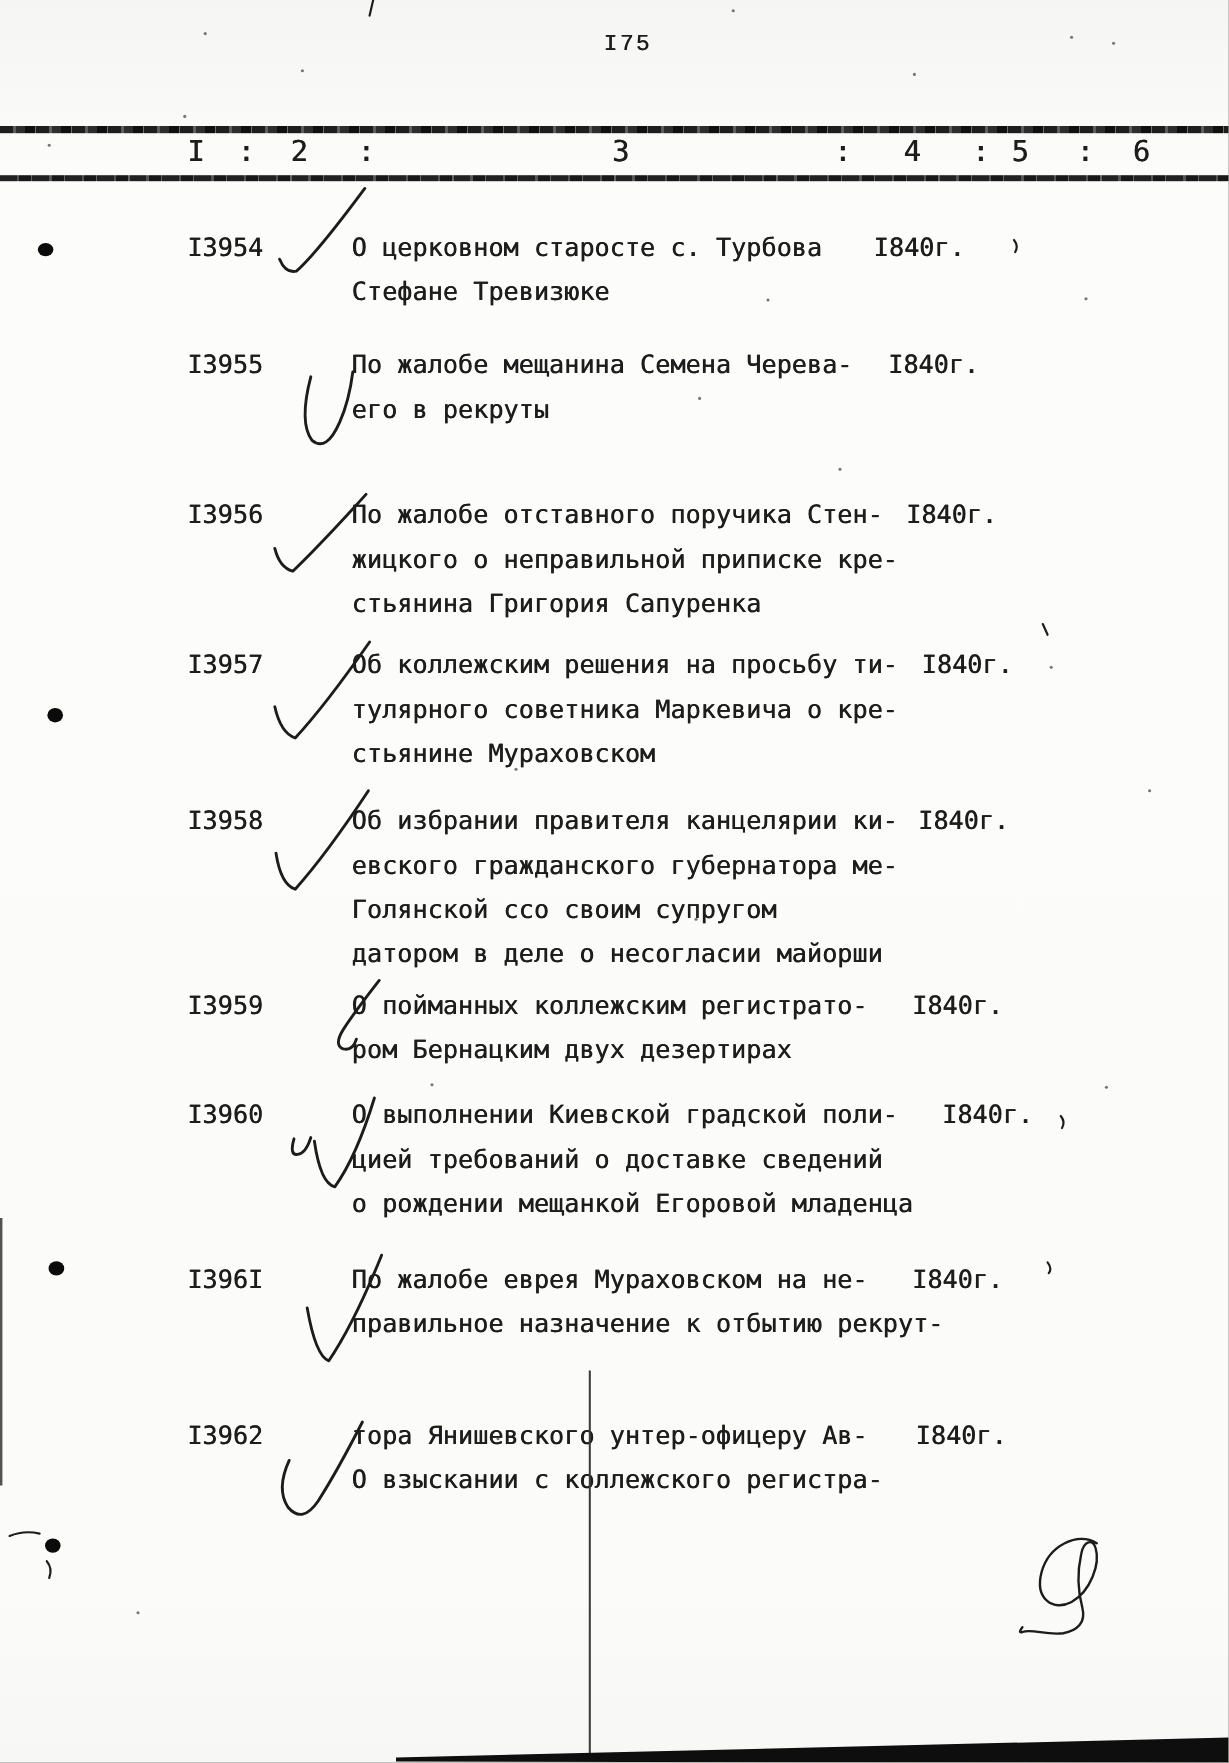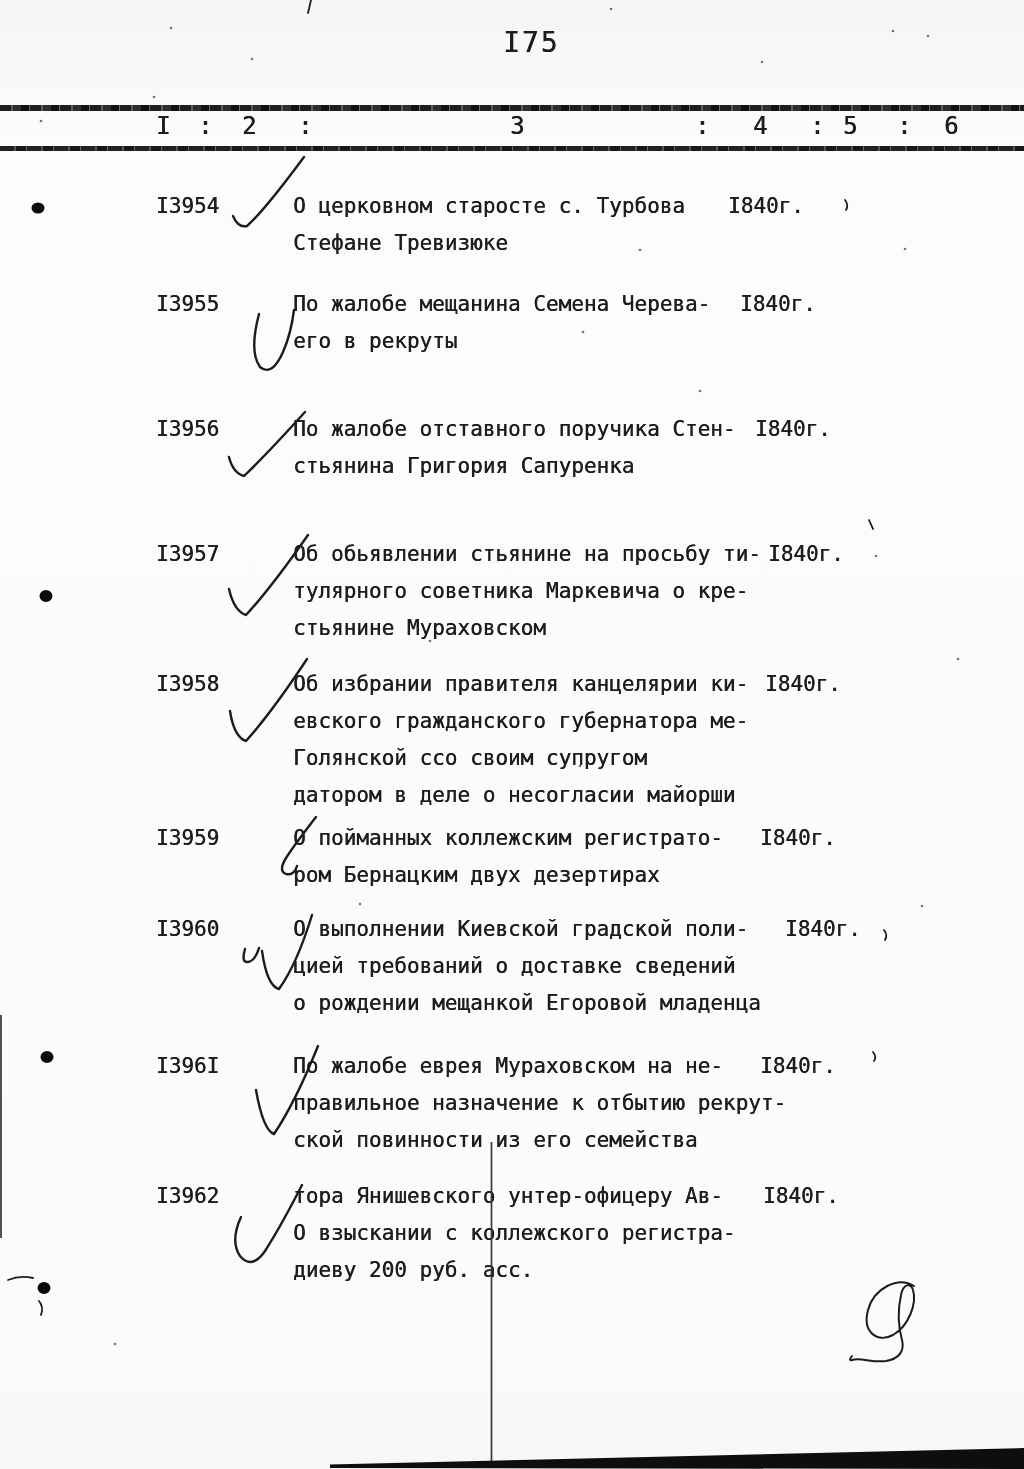--- a/index.html
+++ b/index.html
@@ -4,21 +4,21 @@
 <style>
   html,body{margin:0;padding:0;background:#6f6f6f;}
   .page{
     position:relative;width:1024px;height:1469px;margin:0 auto;
     background:linear-gradient(#f5f5f3, #fcfcfa 10%, #fbfbf9 90%, #f7f7f5);
     overflow:hidden;
     font-family:"DejaVu Sans Mono","Liberation Mono",monospace;
     color:#1d1d1d;
     text-shadow:0.4px 0 0 currentColor;
   }
-  .page-number{position:absolute;left:503px;top:26px;font-size:28px;letter-spacing:2px;}
+  .page-number{position:absolute;left:503px;top:26px;font-size:19px;letter-spacing:2px;font-family:Liberation Mono, monospace;}
   .rule{position:absolute;left:0;width:1024px;}
   .rule-top{top:105px;height:6px;
     background:repeating-linear-gradient(90deg,#1e1e1e 0 11px,#5d5d5d 11px 13px,#2e2e2e 13px 21px,#101010 21px 29px,#6e6e6e 29px 30px);}
   .rule-bottom{top:146px;height:5px;
     background:repeating-linear-gradient(90deg,#222 0 14px,#555 14px 16px,#181818 16px 26px,#666 26px 27px);}
   .hcell{position:absolute;top:112px;font-size:24px;}
   .entry{position:absolute;left:152px;width:790px;font-size:21px;line-height:37px;}
   .entry-number{position:absolute;left:4px;top:0;}
   .entry-body{position:absolute;left:141px;top:0;width:640px;}
   .entry-line{white-space:nowrap;height:37px;}
@@ -63,28 +63,29 @@
         <div class="entry-body">
           <div class="entry-line">По жалобе мещанина Семена Черева-</div>
           <div class="entry-line">его в рекруты</div>
           <span class="year" style="left: 447px;">I840г.</span>
         </div>
       </div>
       <div class="entry" style="top: 411px;">
         <div class="entry-number">I3956</div>
         <div class="entry-body">
           <div class="entry-line">По жалобе отставного поручика Стен-</div>
+          <div class="entry-line">жицкого о неправильной приписке кре-</div>
           <div class="entry-line">стьянина Григория Сапуренка</div>
           <span class="year" style="left: 462px;">I840г.</span>
         </div>
       </div>
       <div class="entry" style="top: 536px;">
         <div class="entry-number">I3957</div>
         <div class="entry-body">
-          <div class="entry-line">Об обьявлении стьянине на просьбу ти-</div>
+          <div class="entry-line">Об коллежским решения на просьбу ти-</div>
           <div class="entry-line">тулярного советника Маркевича о кре-</div>
           <div class="entry-line">стьянине Мураховском</div>
           <span class="year" style="left: 475px;">I840г.</span>
         </div>
       </div>
       <div class="entry" style="top: 666px;">
         <div class="entry-number">I3958</div>
         <div class="entry-body">
           <div class="entry-line">Об избрании правителя канцелярии ки-</div>
           <div class="entry-line">евского гражданского губернатора ме-</div>
@@ -108,30 +109,28 @@
           <div class="entry-line">цией требований о доставке сведений</div>
           <div class="entry-line">о рождении мещанкой Егоровой младенца</div>
           <span class="year" style="left: 492px;">I840г.</span>
         </div>
       </div>
       <div class="entry" style="top: 1048px;">
         <div class="entry-number">I396I</div>
         <div class="entry-body">
           <div class="entry-line">По жалобе еврея Мураховском на не-</div>
           <div class="entry-line">правильное назначение к отбытию рекрут-</div>
-          <div class="entry-line">ской повинности из его семейства</div>
           <span class="year" style="left: 467px;">I840г.</span>
         </div>
       </div>
       <div class="entry" style="top: 1178px;">
         <div class="entry-number">I3962</div>
         <div class="entry-body">
           <div class="entry-line">тора Янишевского унтер-офицеру Ав-</div>
           <div class="entry-line">О взыскании с коллежского регистра-</div>
-          <div class="entry-line">диеву 200 руб. асс.</div>
           <span class="year" style="left: 470px;">I840г.</span>
         </div>
       </div>
     </div>
 
   <svg id="overlay" xmlns="http://www.w3.org/2000/svg">
       <path d="M233,216 q5,12 14,10 q17,-15 57,-69" class="stroke" stroke-width="2.4"></path>
       <path d="M259,314 q-10,38 1,53 q12,10 23,-15 q8,-18 11,-42" class="stroke" stroke-width="2.4"></path>
       <path d="M229,457 q4,16 15,19 q23,-22 61,-64" class="stroke" stroke-width="2.4"></path>
       <path d="M229,589 q5,22 17,26 q25,-27 62,-80" class="stroke" stroke-width="2.4"></path>

